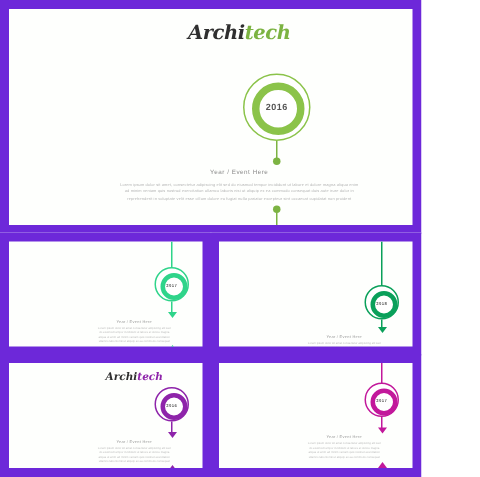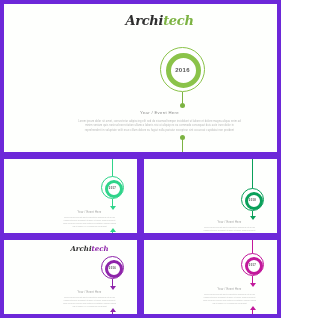--- a/index.html
+++ b/index.html
@@ -16,21 +16,21 @@
     height: 318px;
     overflow: hidden;
     background: #ffffff;
     box-sizing: border-box;
   }
 
   
   .slide {
     position: absolute;
     background: #fefffd;
-    border: 4px solid #6d28d9;
+    border: 6px solid #6d28d9;
     box-sizing: border-box;
     overflow: hidden;
     padding-left: 38px;
   }
   .slide-inner {
     position: relative;
     width: 100%;
     height: 100%;
   }
 

